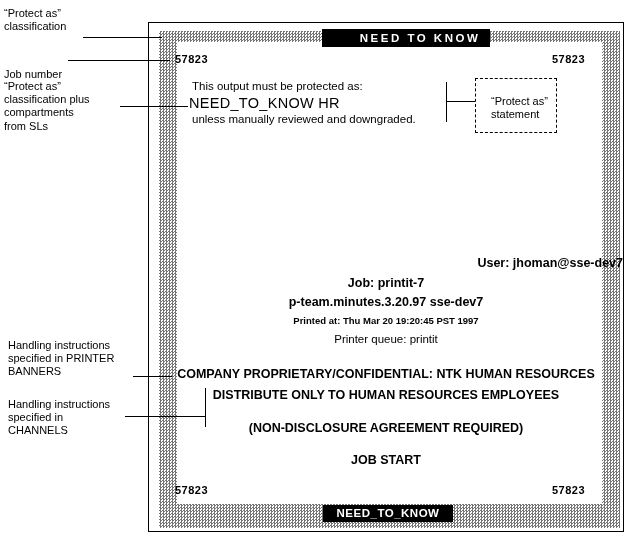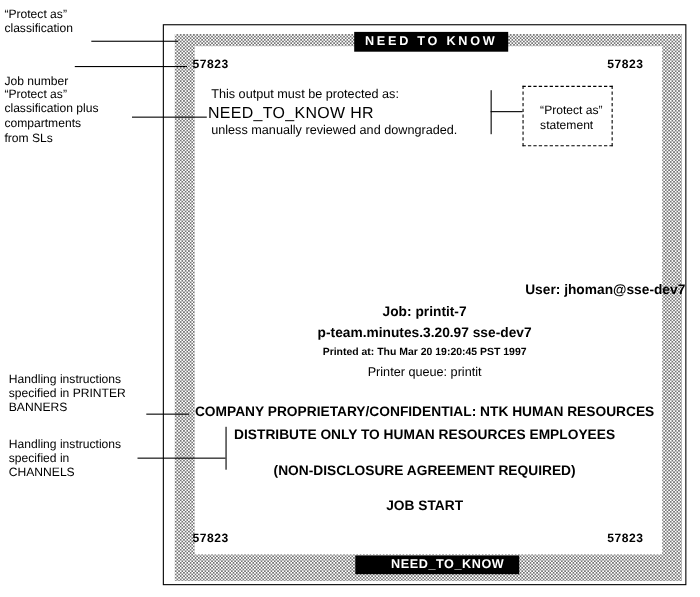--- a/index.html
+++ b/index.html
@@ -32,22 +32,22 @@
     background: #fff;
   }
   
   .bar {
     position: absolute;
     background: #000; color: #fff;
     font-weight: bold; font-size: 11.5px;
     text-align: center;
     z-index: 6;
   }
-  .bar.top { left: 322px; top: 29px; width: 140px; height: 18px; line-height: 18px; letter-spacing: 2.5px; }
-  .bar.bottom { left: 323px; top: 505px; width: 130px; height: 17px; line-height: 17px; letter-spacing: 0.5px; padding-left: 19px; }
+  .bar.top { left: 322px; top: 29px; width: 140px; height: 18px; line-height: 18px; letter-spacing: 2.5px; padding-left: 28px; }
+  .bar.bottom { left: 323px; top: 505px; width: 130px; height: 17px; line-height: 17px; letter-spacing: 0.5px; }
   
   .jobnum {
     position: absolute; z-index: 5;
     font-weight: bold; font-size: 11px; letter-spacing: 0.5px;
   }
   .notice-intro, .notice-outro {
     position: absolute; z-index: 5;
     font-size: 11.5px;
     text-align: center;
   }

